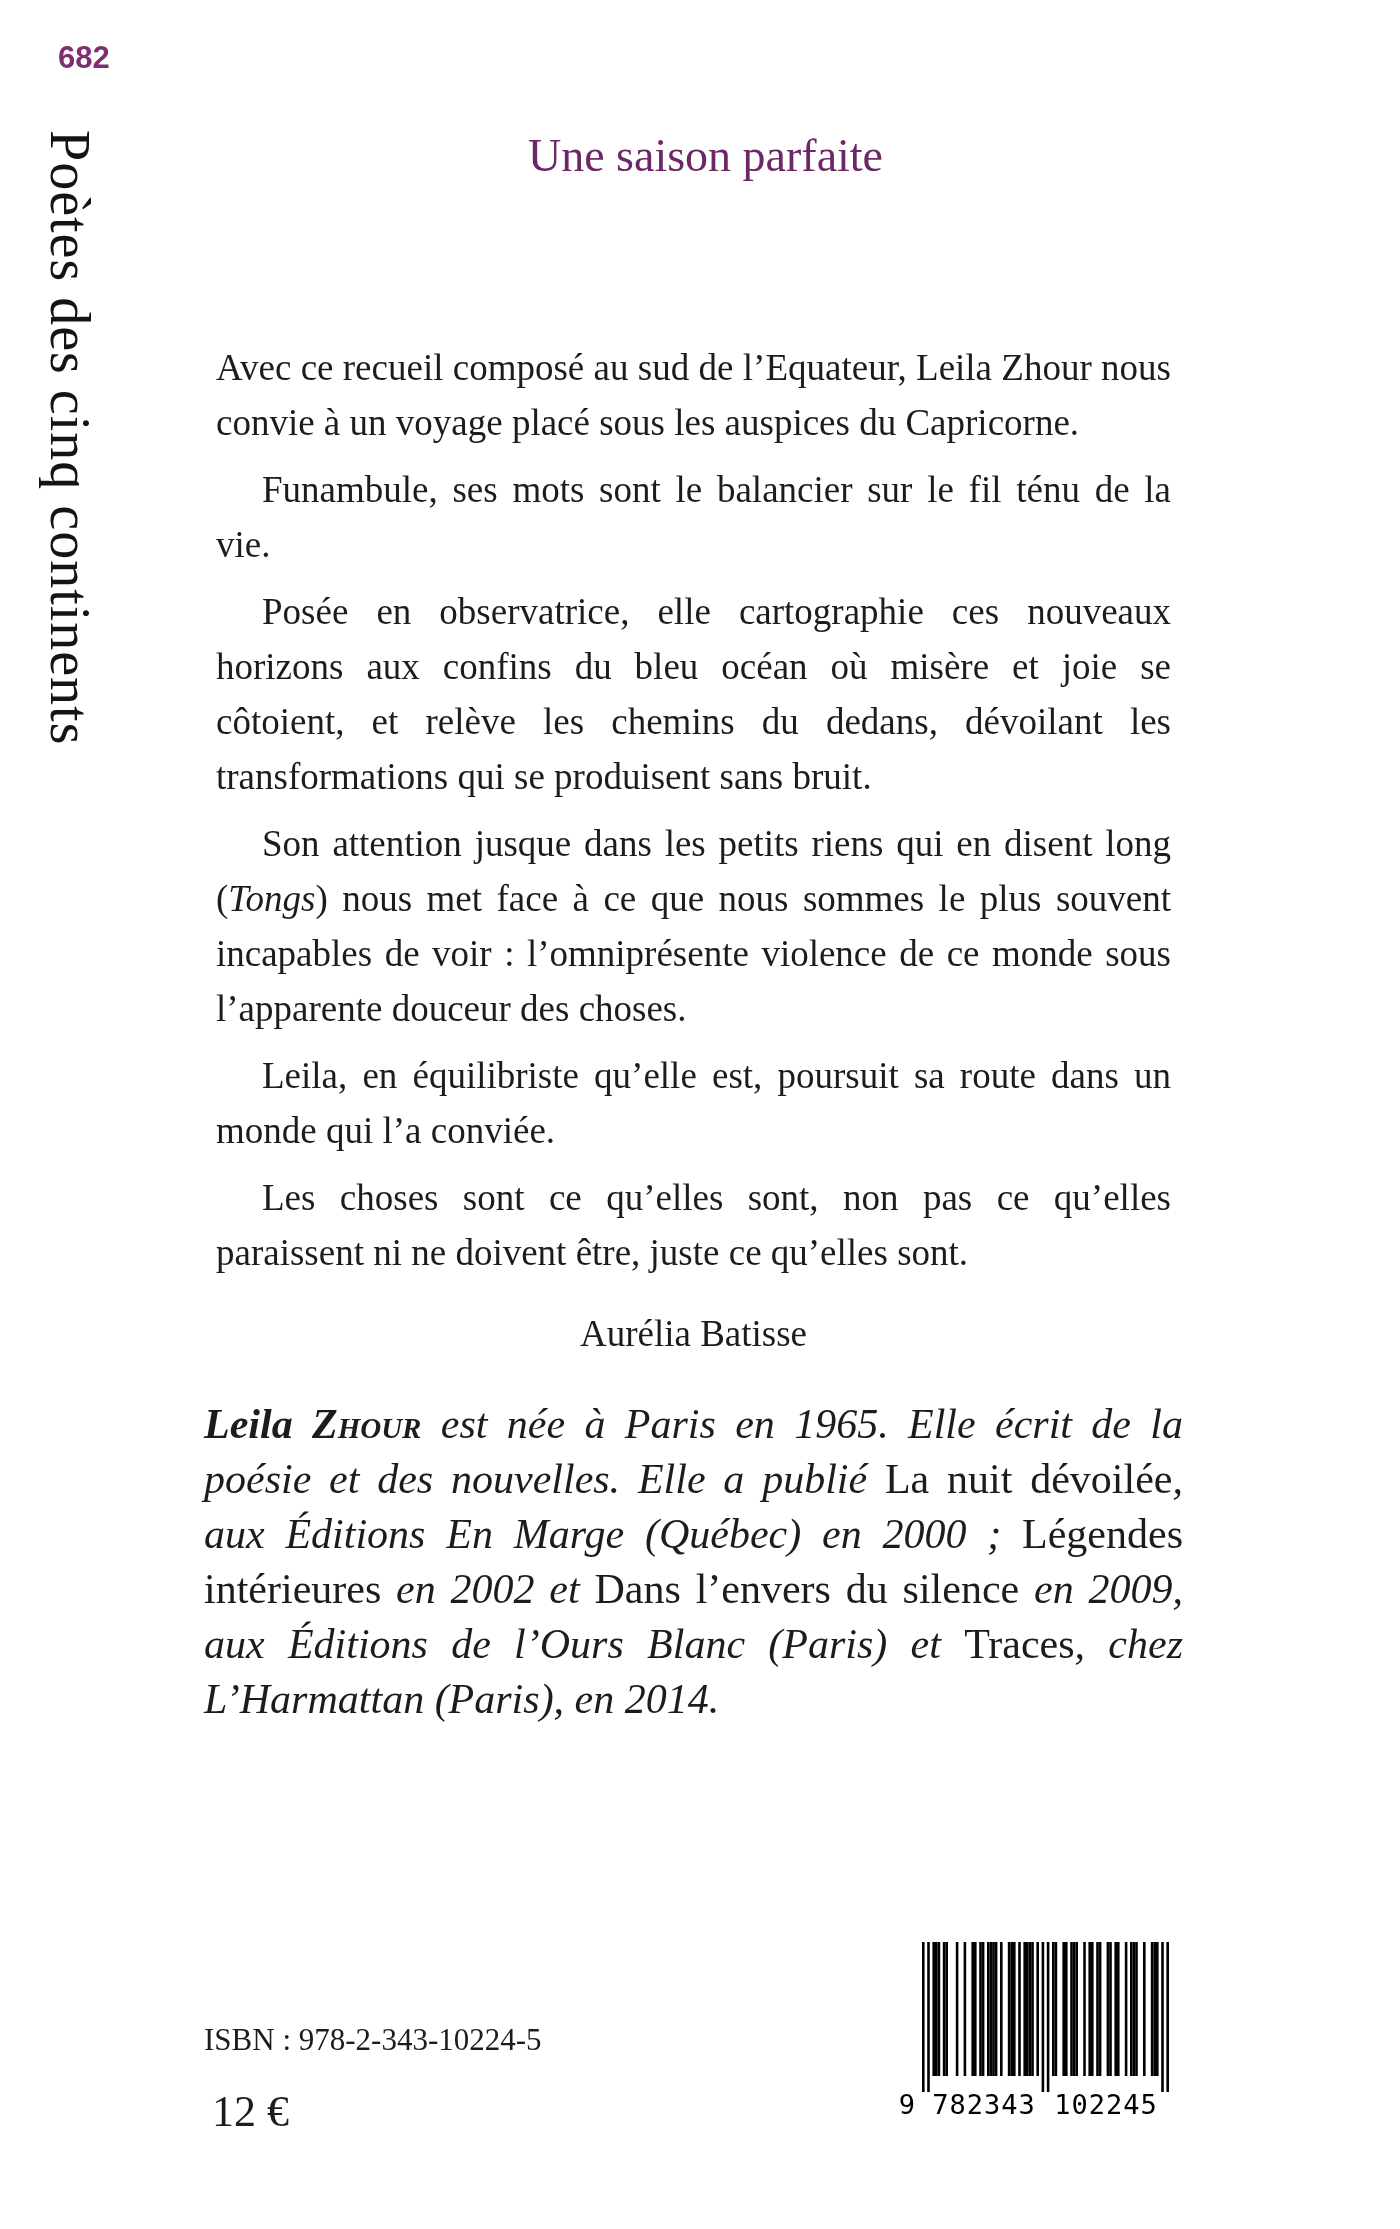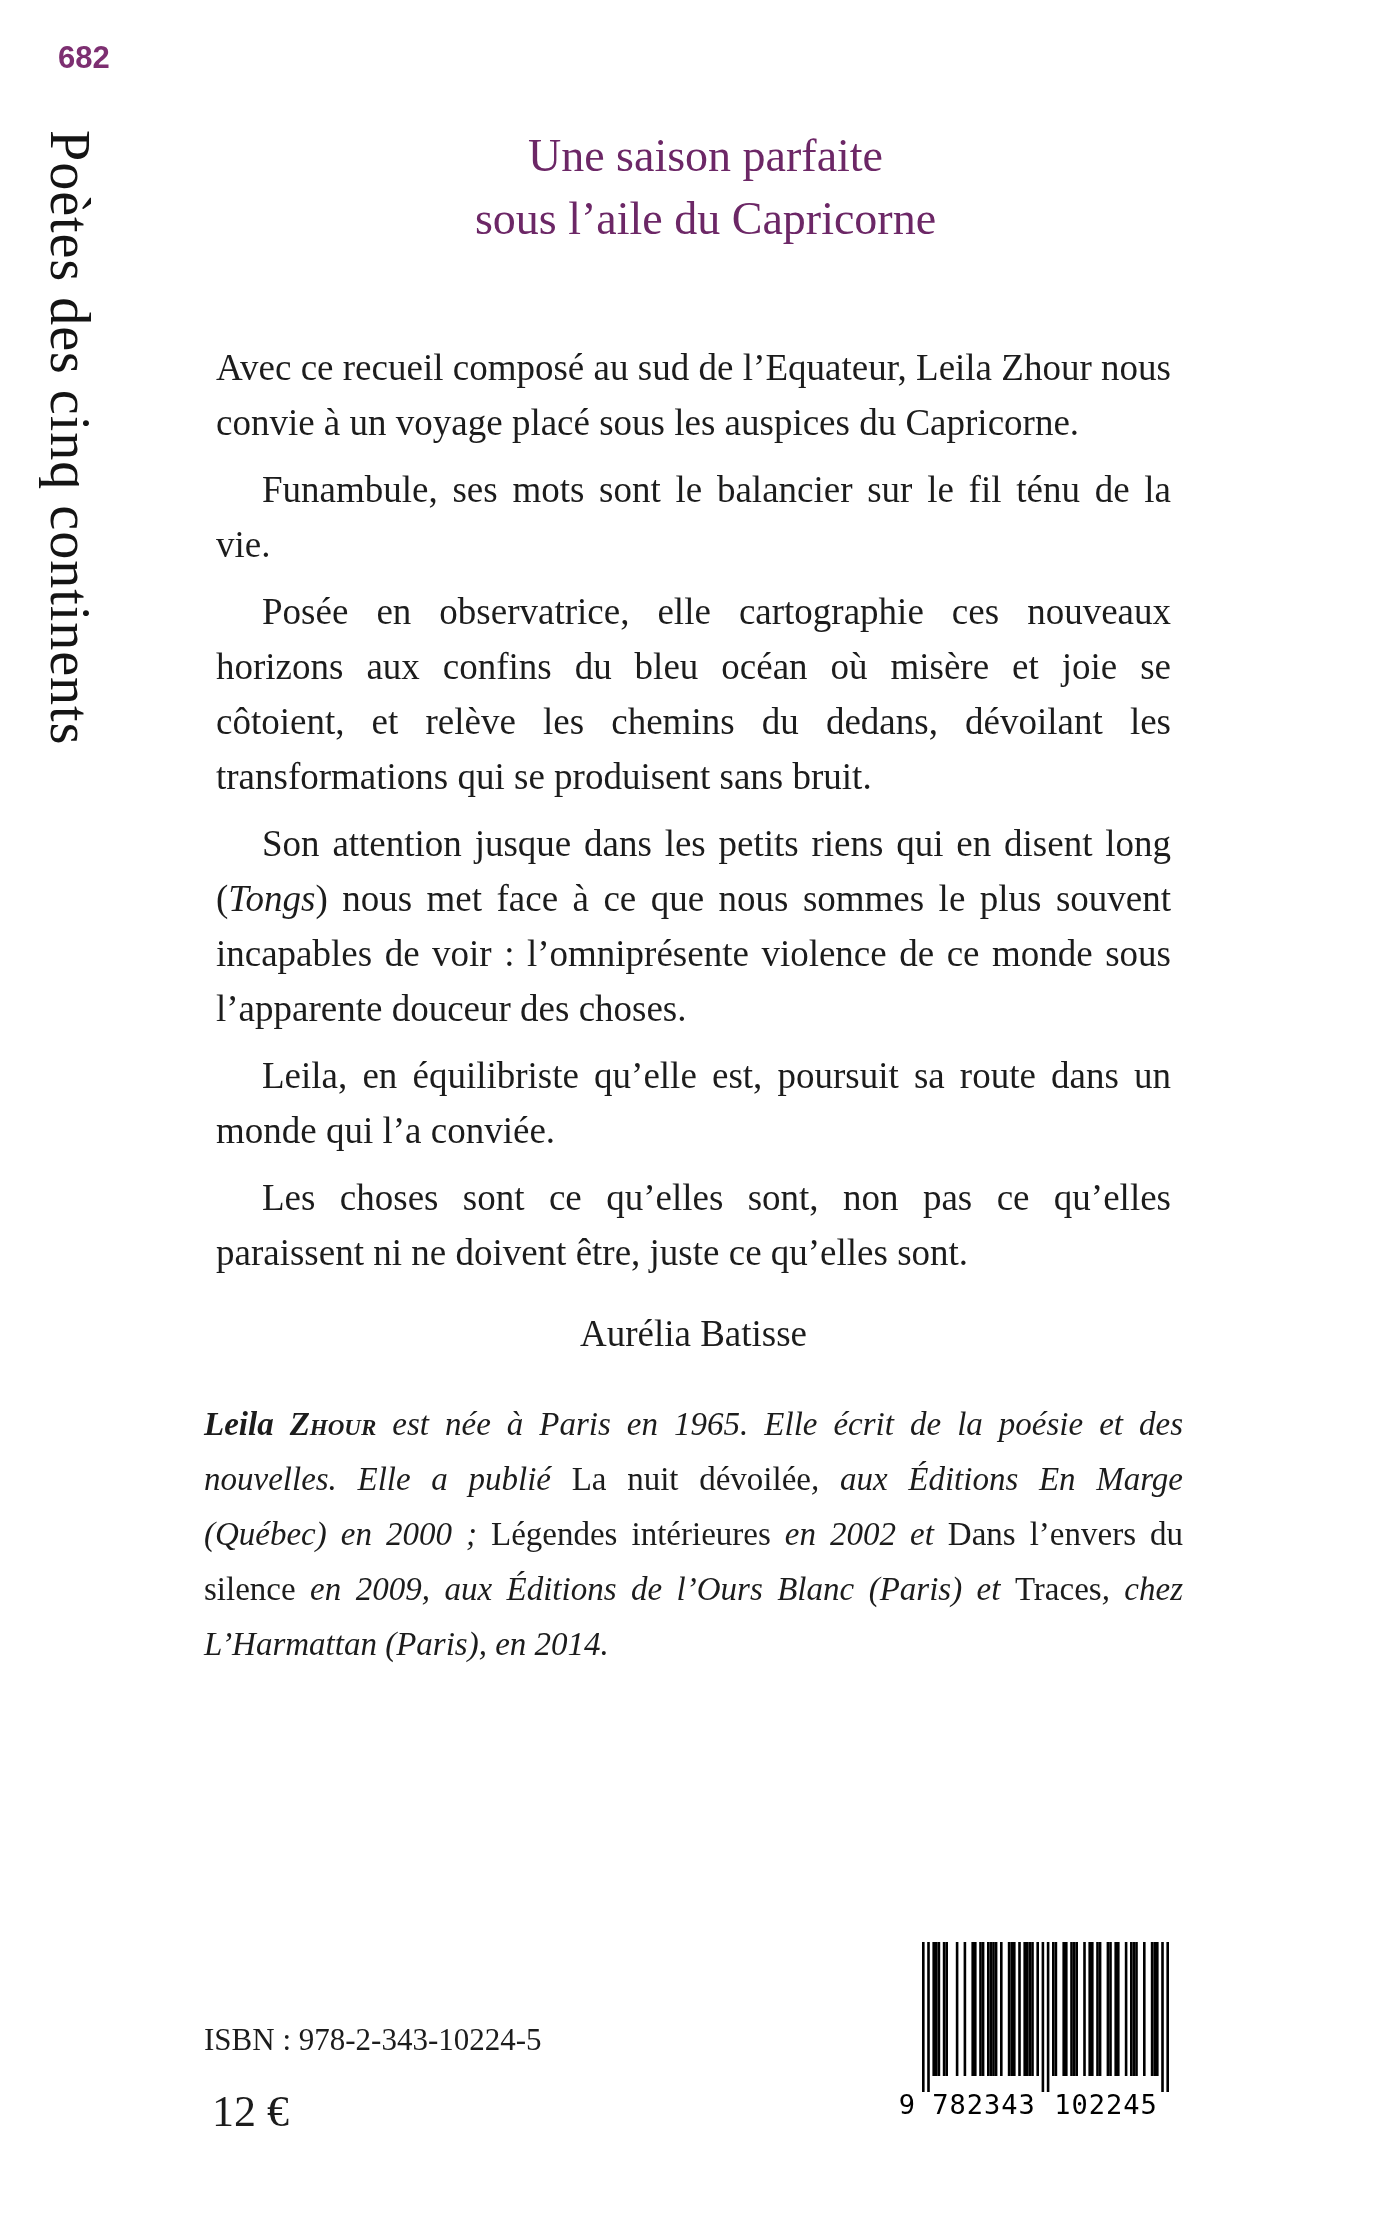--- a/index.html
+++ b/index.html
@@ -64,21 +64,21 @@
 
   .signature {
     margin: 26px 0 0 0;
     text-align: center;
     font-size: 37px;
     font-style: normal;
   }
 
   .bio {
     margin: 36px 0 0 0;
-    font-size: 33px;
+    font-size: 42px;
     line-height: 55px;
     text-align: justify;
   }
 
   .isbn {
     position: absolute;
     left: 204px; top: 2022px;
     font-size: 31px;
   }
   .price {
@@ -104,21 +104,20 @@
 <body>
 
 <div class="page">
 
   <div class="page-number">682</div>
 
   <div class="collection-vertical">Poètes des cinq continents</div>
 
   <h1 class="title">
     <span>Une saison parfaite</span><br>
-    <span>sous l’aile du Capricorne</span>
   </h1>
 
   <div class="text-column">
     <div class="blurb">
         <p class="para"><span class="seg-r">Avec ce recueil composé au sud de l’Equateur, Leila Zhour nous convie à un voyage placé sous les auspices du Capricorne.</span></p>
         <p class="para indent"><span class="seg-r">Funambule, ses mots sont le balancier sur le fil ténu de la vie.</span></p>
         <p class="para indent"><span class="seg-r">Posée en observatrice, elle cartographie ces nouveaux horizons aux confins du bleu océan où misère et joie se côtoient, et relève les chemins du dedans, dévoilant les transformations qui se produisent sans bruit.</span></p>
         <p class="para indent"><span class="seg-r">Son attention jusque dans les petits riens qui en disent long (</span><span class="seg-i">Tongs</span><span class="seg-r">) nous met face à ce que nous sommes le plus souvent incapables de voir : l’omniprésente violence de ce monde sous l’apparente douceur des choses.</span></p>
         <p class="para indent"><span class="seg-r">Leila, en équilibriste qu’elle est, poursuit sa route dans un monde qui l’a conviée.</span></p>
         <p class="para indent"><span class="seg-r">Les choses sont ce qu’elles sont, non pas ce qu’elles paraissent ni ne doivent être, juste ce qu’elles sont.</span></p>

